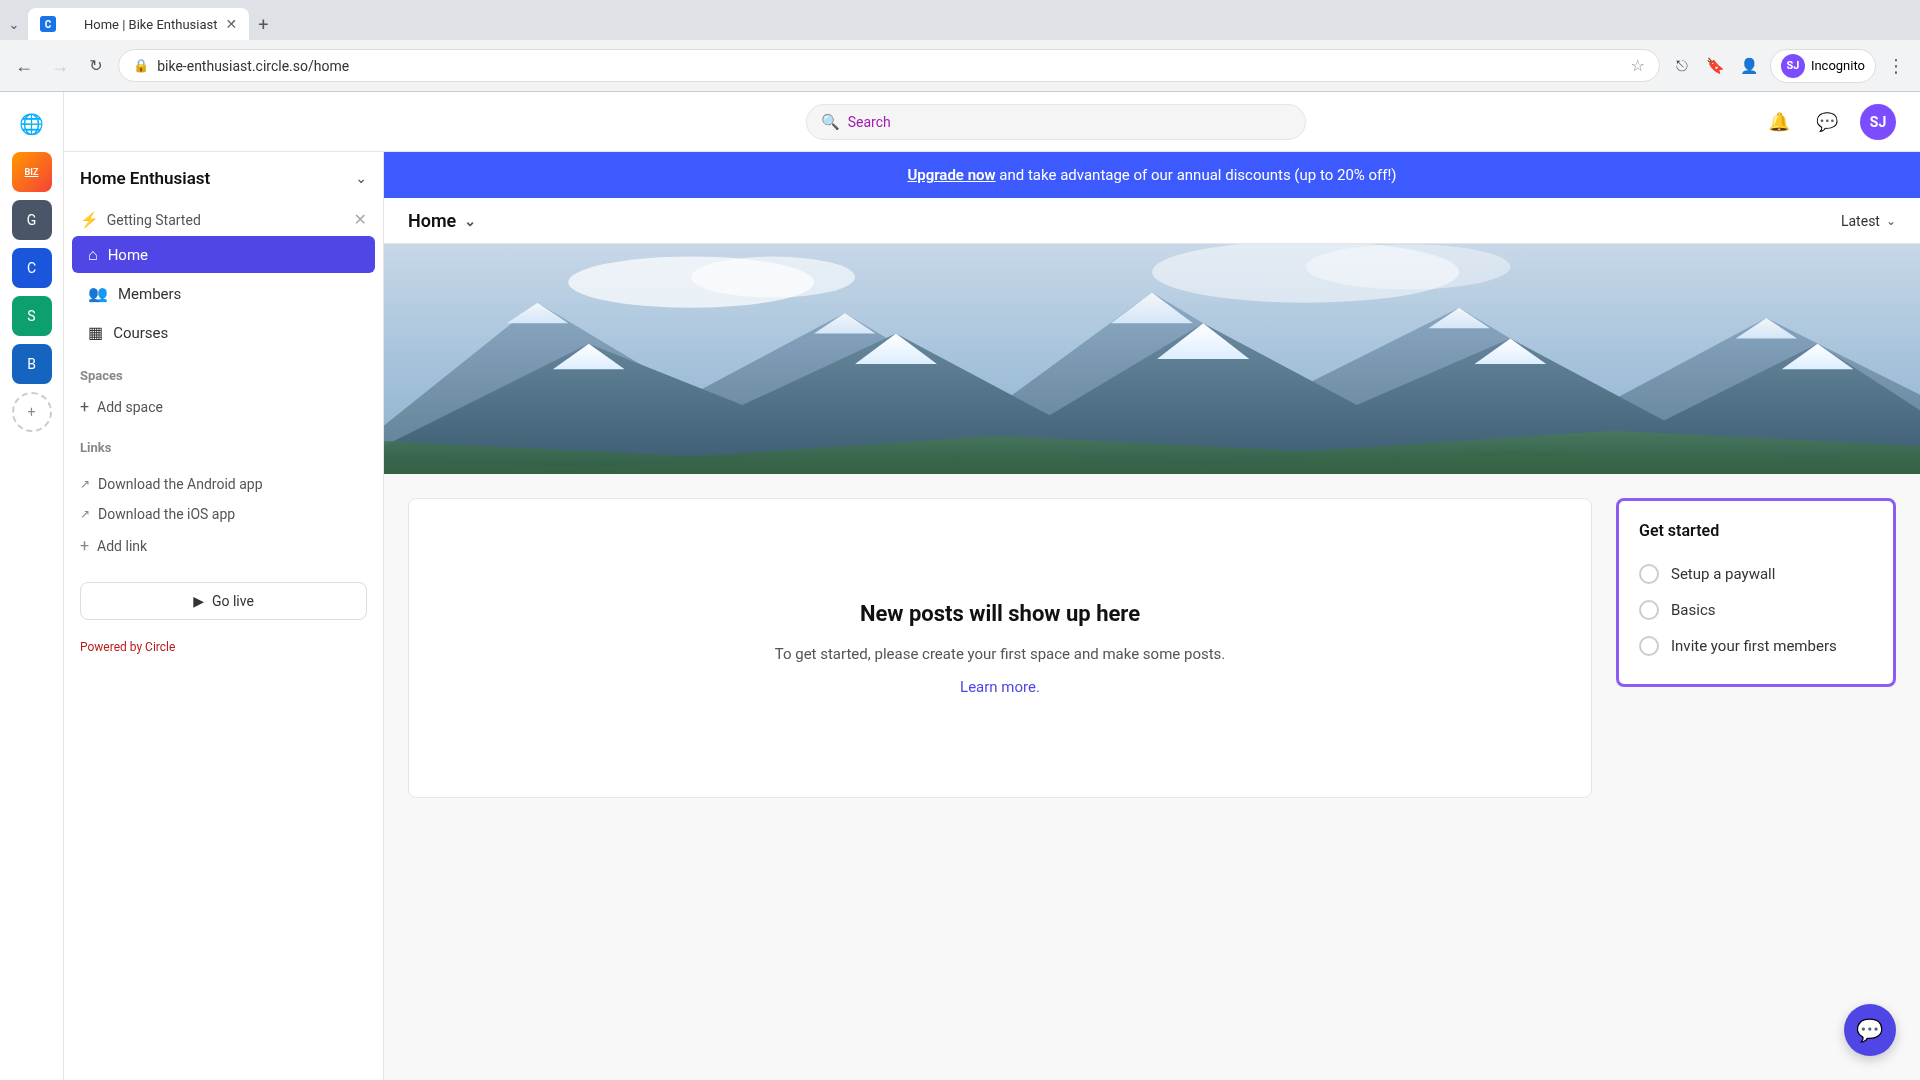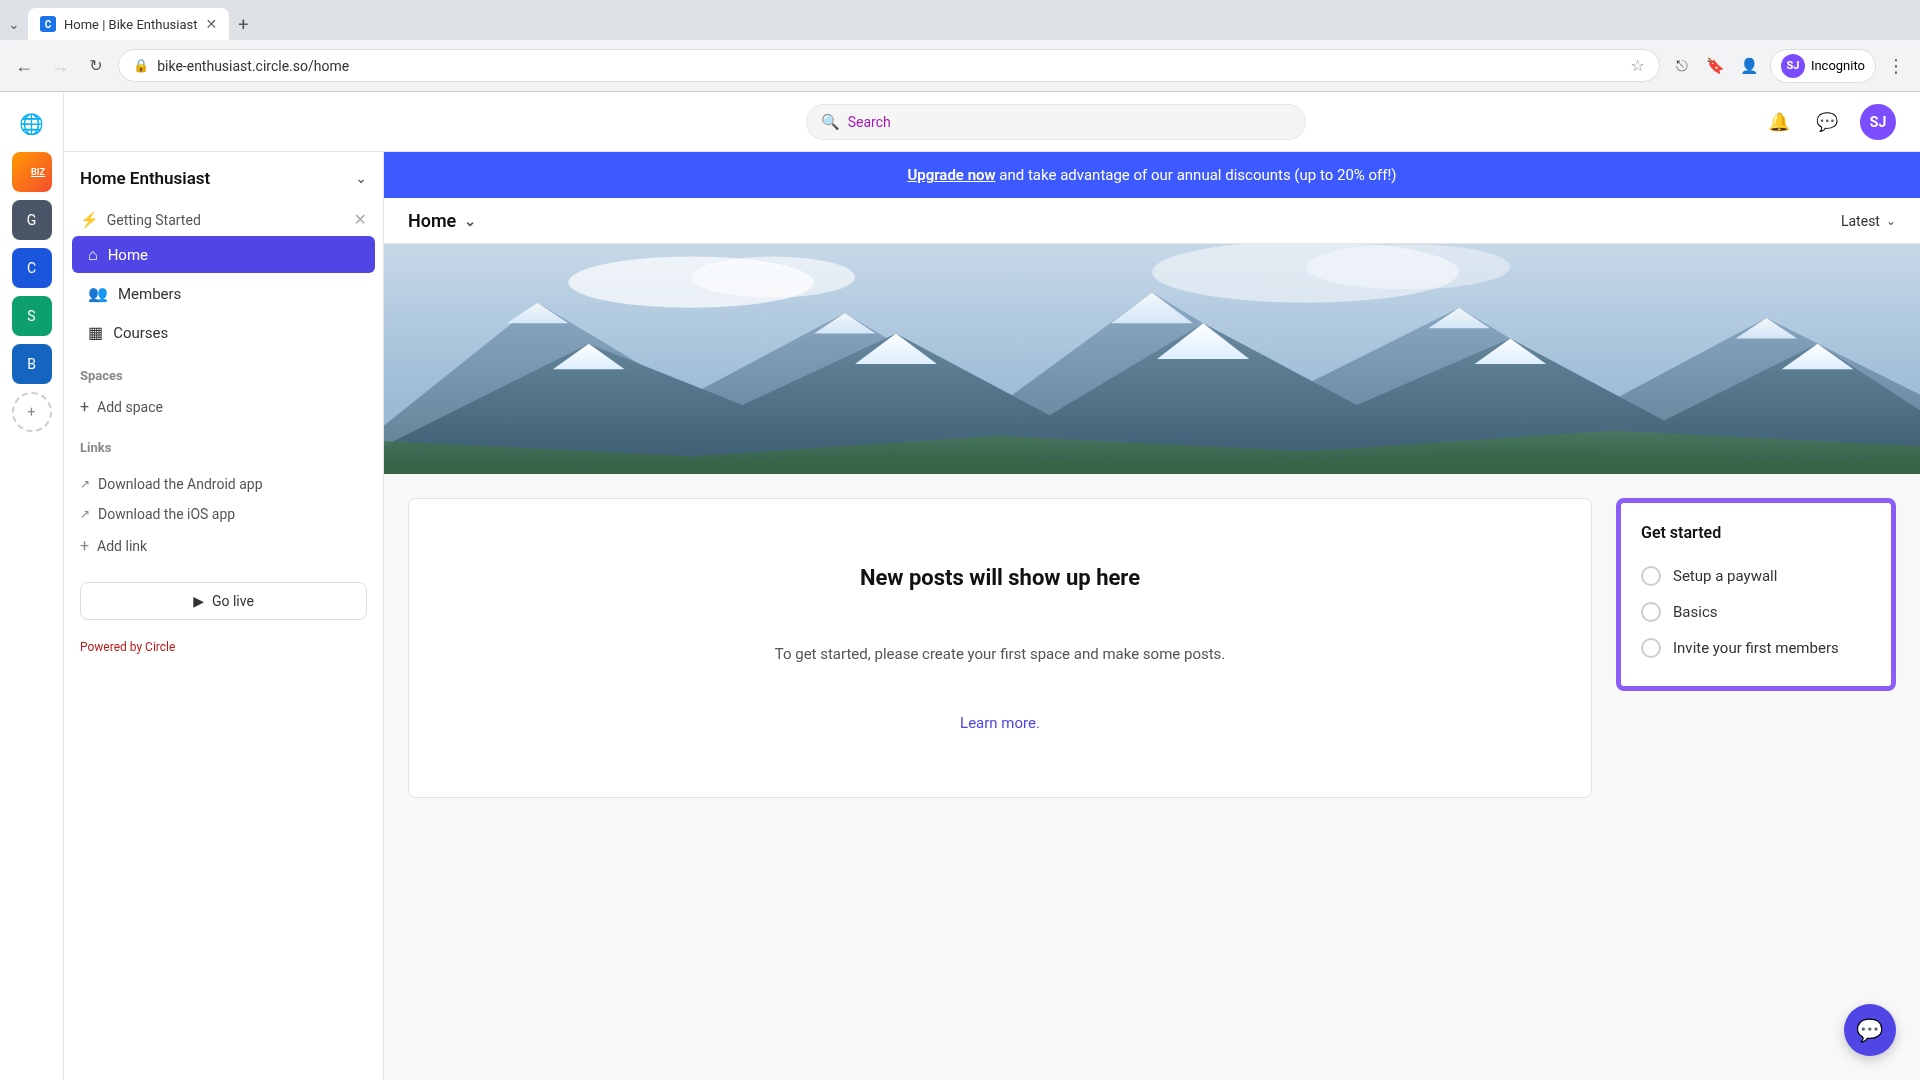--- a/index.html
+++ b/index.html
@@ -3,21 +3,21 @@
   <meta charset="utf-8">
   <style>
     * { margin: 0; padding: 0; box-sizing: border-box; }
     body { font-family: -apple-system, BlinkMacSystemFont, 'Segoe UI', Roboto, sans-serif; width: 1920px; height: 1080px; overflow: hidden; background: #f0f0f0; }
 
     
     .browser-chrome { width: 100%; background: #dee1e6; }
     .browser-tab-bar { display: flex; align-items: center; padding: 8px 0 0 0; background: #dee1e6; height: 40px; }
     .browser-tab { display: flex; align-items: center; background: #fff; border-radius: 8px 8px 0 0; padding: 0 12px; height: 32px; min-width: 200px; font-size: 13px; color: #333; gap: 8px; }
     .browser-tab .tab-favicon { width: 16px; height: 16px; background: #1a73e8; border-radius: 3px; display: flex; align-items: center; justify-content: center; color: white; font-size: 10px; font-weight: bold; }
-    .browser-tab .tab-title { flex: 1; overflow: hidden; text-overflow: ellipsis; white-space: nowrap; }
+    .browser-tab .tab-title { flex: 1; overflow: hidden; text-overflow: ellipsis; white-space: nowrap; margin-left: 20px; }
     .browser-tab .tab-close { cursor: pointer; color: #666; font-size: 14px; }
     .browser-tab-new { width: 28px; height: 28px; display: flex; align-items: center; justify-content: center; cursor: pointer; color: #555; font-size: 18px; }
 
     .browser-toolbar { display: flex; align-items: center; background: #f1f3f4; padding: 6px 10px; height: 52px; gap: 8px; border-bottom: 1px solid #ccc; }
     .nav-btn { width: 28px; height: 28px; display: flex; align-items: center; justify-content: center; cursor: pointer; color: #555; font-size: 16px; border-radius: 50%; }
     .reload-btn { font-size: 16px; }
     .address-bar { flex: 1; background: #fff; border-radius: 20px; padding: 6px 14px; font-size: 14px; color: #333; display: flex; align-items: center; gap: 8px; border: 1px solid #ddd; }
     .address-bar .lock-icon { color: #555; font-size: 13px; }
     .address-url { color: #333; font-size: 14px; }
     .toolbar-actions { display: flex; align-items: center; gap: 6px; }
@@ -74,26 +74,26 @@
     .title-chevron { font-size: 14px; color: #555; }
     .latest-filter { display: flex; align-items: center; gap: 6px; font-size: 14px; color: #333; cursor: pointer; }
     .latest-chevron { font-size: 12px; color: #555; }
 
     
     .hero-image { width: 100%; height: 230px; overflow: hidden; position: relative; }
     
 
     
     .posts-area { display: flex; gap: 24px; padding: 24px; }
-    .posts-main { flex: 1; background: #fff; border-radius: 8px; border: 1px solid #e5e5e5; min-height: 300px; display: flex; flex-direction: column; align-items: center; justify-content: center; padding: 57px; text-align: center; gap: 36px; }
+    .posts-main { flex: 1; background: #fff; border-radius: 8px; border: 1px solid #e5e5e5; min-height: 300px; display: flex; flex-direction: column; align-items: center; justify-content: center; padding: 57px; text-align: center; }
     .empty-posts-title { font-size: 22px; font-weight: 700; color: #111; margin-bottom: 16px; }
     .empty-posts-desc { font-size: 15px; color: #555; line-height: 1.6; margin-bottom: 12px; }
     .learn-more-link { color: #4f46e5; cursor: pointer; text-decoration: none; font-size: 15px; }
 
-    .get-started-sidebar { width: 280px; background: #fff; border-radius: 8px; border: 5px solid #8b5cf6; padding: 20px; height: fit-content; }
+    .get-started-sidebar { width: 280px; background: #fff; border-radius: 8px; border: 3px solid #8b5cf6; padding: 20px; height: fit-content; }
     .get-started-title { font-size: 16px; font-weight: 600; color: #111; margin-bottom: 16px; }
     .checklist-item { display: flex; align-items: center; gap: 12px; padding: 8px 0; cursor: pointer; }
     .checklist-radio { width: 20px; height: 20px; border: 2px solid #ccc; border-radius: 50%; flex-shrink: 0; }
     .checklist-label { font-size: 15px; color: #333; }
 
     
     .header-search { flex: 1; max-width: 500px; display: flex; align-items: center; background: #f5f5f5; border-radius: 20px; padding: 8px 14px; gap: 8px; border: 1px solid #e5e5e5; }
     .search-icon { color: #888; font-size: 15px; }
     .search-placeholder { font-size: 14px; color: #a21caf; }
 
@@ -149,21 +149,21 @@
   </div>
 </div>
 
 <div class="app-layout">
 
   <div class="icon-sidebar">
     <div class="icon-sidebar-item">
       <span class="world-icon">🌐</span>
     </div>
     <div style="width:40px; height:40px; border-radius:8px; overflow:hidden; cursor:pointer;">
-      <div class="biz-thumb" style="width:53px;height:40px;text-decoration:underline;">
+      <div class="biz-thumb" style="width:40px;height:40px;text-decoration:underline;">
         <span style="font-size:9px;">BIZ</span>
       </div>
     </div>
     <div class="icon-sidebar-item" style="background:#4a5568; color:white; border-radius:8px;">G</div>
     <div class="icon-sidebar-item" style="background:#1a56db; color:white; border-radius:8px;">C</div>
     <div class="icon-sidebar-item" style="background:#0e9f6e; color:white; border-radius:8px;">S</div>
     <div class="icon-sidebar-item" style="background:#1565c0; color:white; border-radius:8px;">B</div>
     <div class="icon-sidebar-item add">+</div>
   </div>
 

